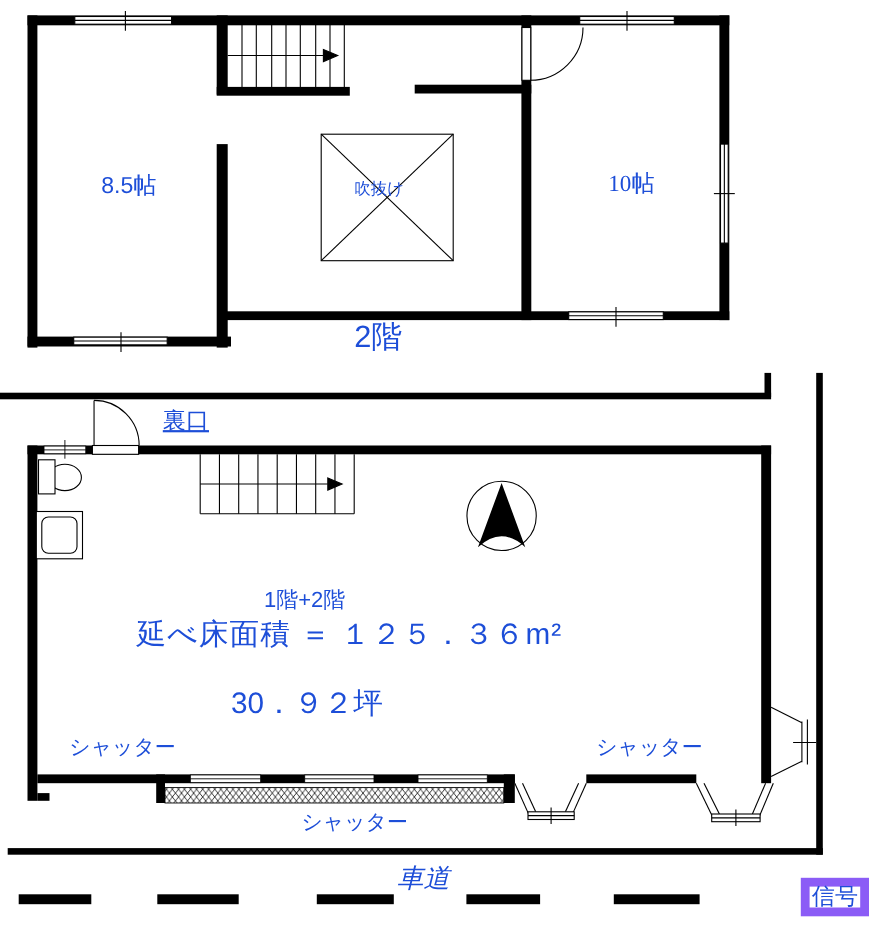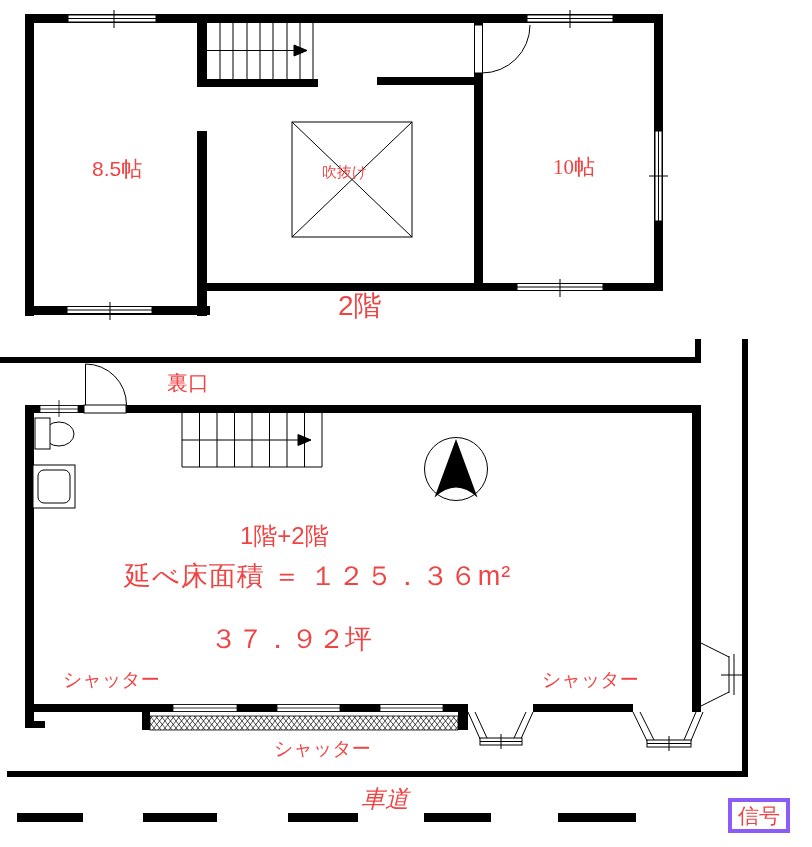--- a/index.html
+++ b/index.html
@@ -1,25 +1,25 @@
 <!DOCTYPE html>
 <html><head>
 <meta charset="utf-8">
 <style>
   html,body{margin:0;padding:0;background:#ffffff;}
   .plan{
     position:relative;width:812px;height:847px;background:#ffffff;
     font-family:"Liberation Sans",sans-serif;color:#000;overflow:hidden;
   }
   .plan svg{position:absolute;left:0;top:0;}
-  .lbl{position:absolute;white-space:nowrap;color:#ef4444;line-height:1;}
+  .lbl{position:absolute;white-space:nowrap;color:#1d4ed8;line-height:1;}
   .ctr{}
   .signal-box{
     position:absolute;left:728px;top:798px;width:62px;height:35px;
-    border:4px solid #8b5cf6;box-sizing:border-box;display:flex;
+    border:8px solid #8b5cf6;box-sizing:border-box;display:flex;
     align-items:center;justify-content:center;background:#fff;
   }
 </style>
 </head>
 <body>
 
 <div class="plan">
 
   <svg width="812" height="847" viewBox="0 0 812 847">
     <defs>
@@ -199,29 +199,29 @@
       <rect x="558" y="813" width="78" height="9"></rect>
     </g>
   </svg>
 
   <div class="lbl" style="left:92px;top:158px;font-size:21px;">8.5帖</div>
 
   <div class="lbl" style="left:553px;top:157px;font-size:21px;font-family:Liberation Serif, serif;">10帖</div>
 
   <div class="lbl ctr" style="left:322px;top:164px;width:60px;font-size:15px;">吹抜け</div>
 
-  <div class="lbl" style="left:322px;top:292px;font-size:28px;margin-left:16px;">2階</div>
-
-  <div class="lbl" style="left:167px;top:372px;font-size:21px;">裏口</div>
-
-  <div class="lbl ctr" style="left:240px;top:524px;width:200px;font-size:24px;">1階+2階</div>
+  <div class="lbl" style="left:322px;top:292px;font-size:28px;">2階</div>
+
+  <div class="lbl" style="left:148px;top:372px;font-size:21px;text-decoration:underline;">裏口</div>
+
+  <div class="lbl ctr" style="left:240px;top:536px;width:200px;font-size:20px;">1階+2階</div>
 
   <div class="lbl ctr" style="left:124px;top:563px;width:470px;font-size:27px;letter-spacing:1px;">延べ床面積 ＝ １２５．３６m²</div>
 
-  <div class="lbl ctr" style="left:210px;top:626px;width:290px;font-size:27px;">３７．９２坪</div>
+  <div class="lbl ctr" style="left:210px;top:626px;width:290px;font-size:27px;">30．９２坪</div>
 
   <div class="lbl" style="left:63px;top:670px;font-size:19px;">シャッター</div>
 
   <div class="lbl" style="left:542px;top:670px;font-size:19px;">シャッター</div>
 
   <div class="lbl" style="left:274px;top:739px;font-size:19px;">シャッター</div>
 
   <div class="lbl" style="left:361px;top:787px;font-size:24px;font-style:italic;">車道</div>
 
   <div class="signal-box">

